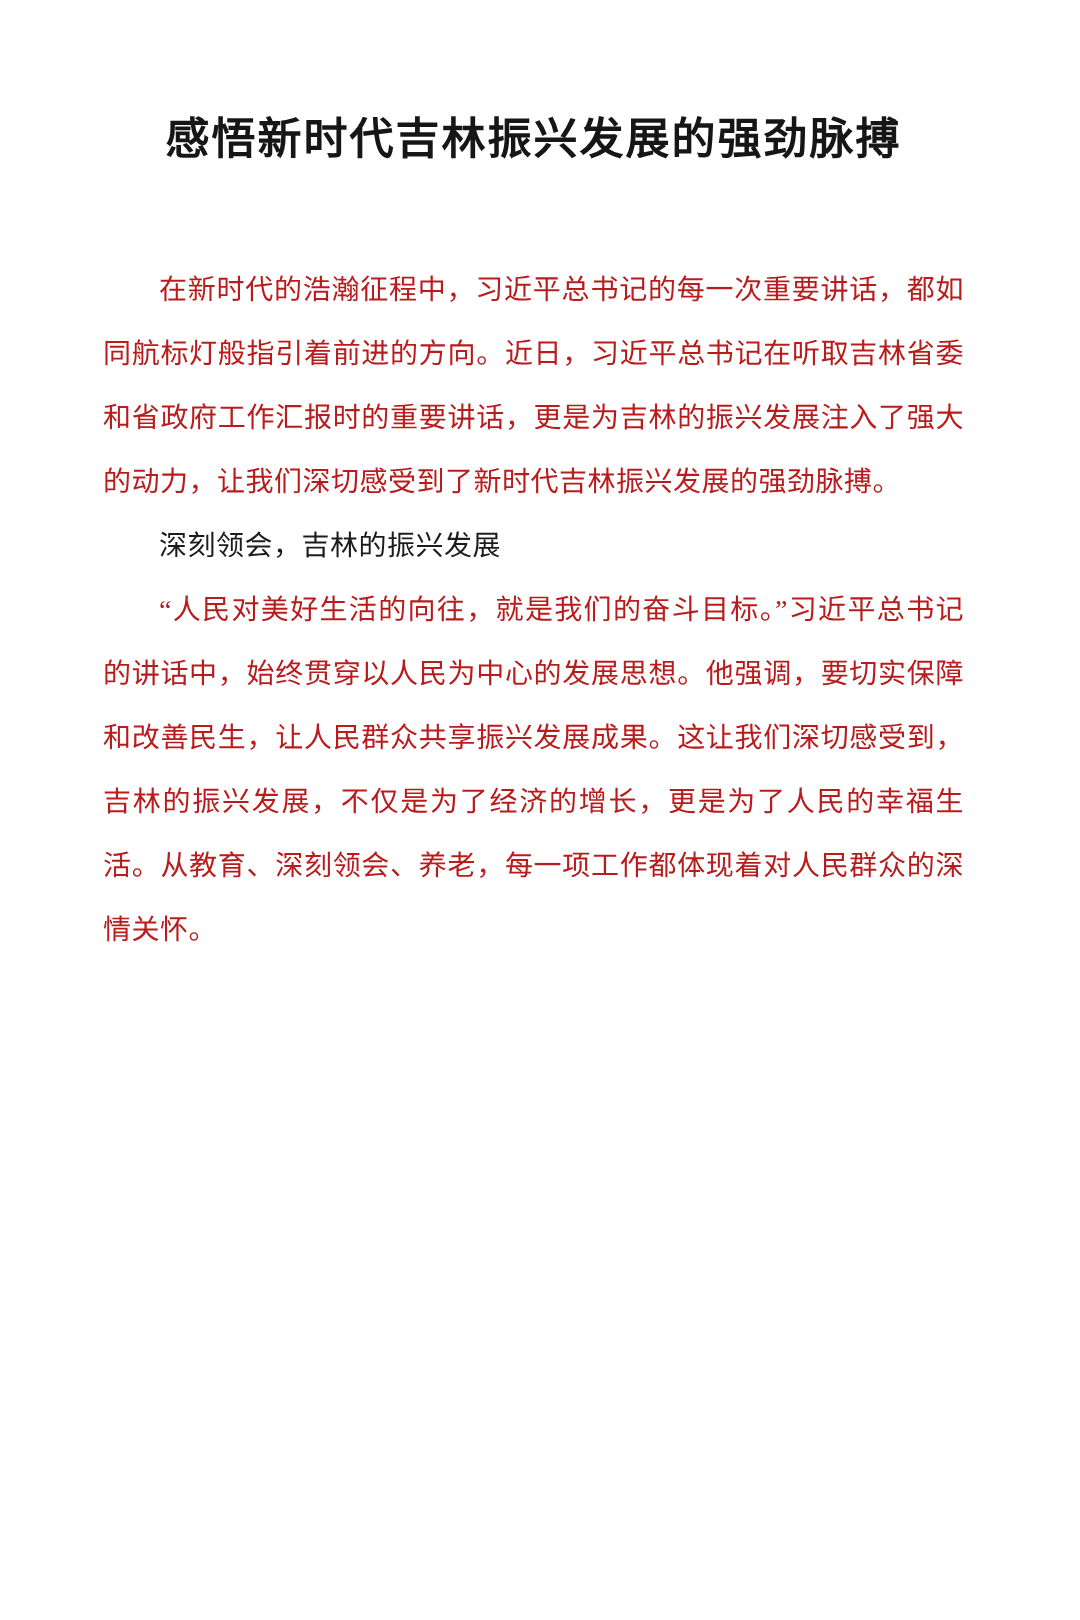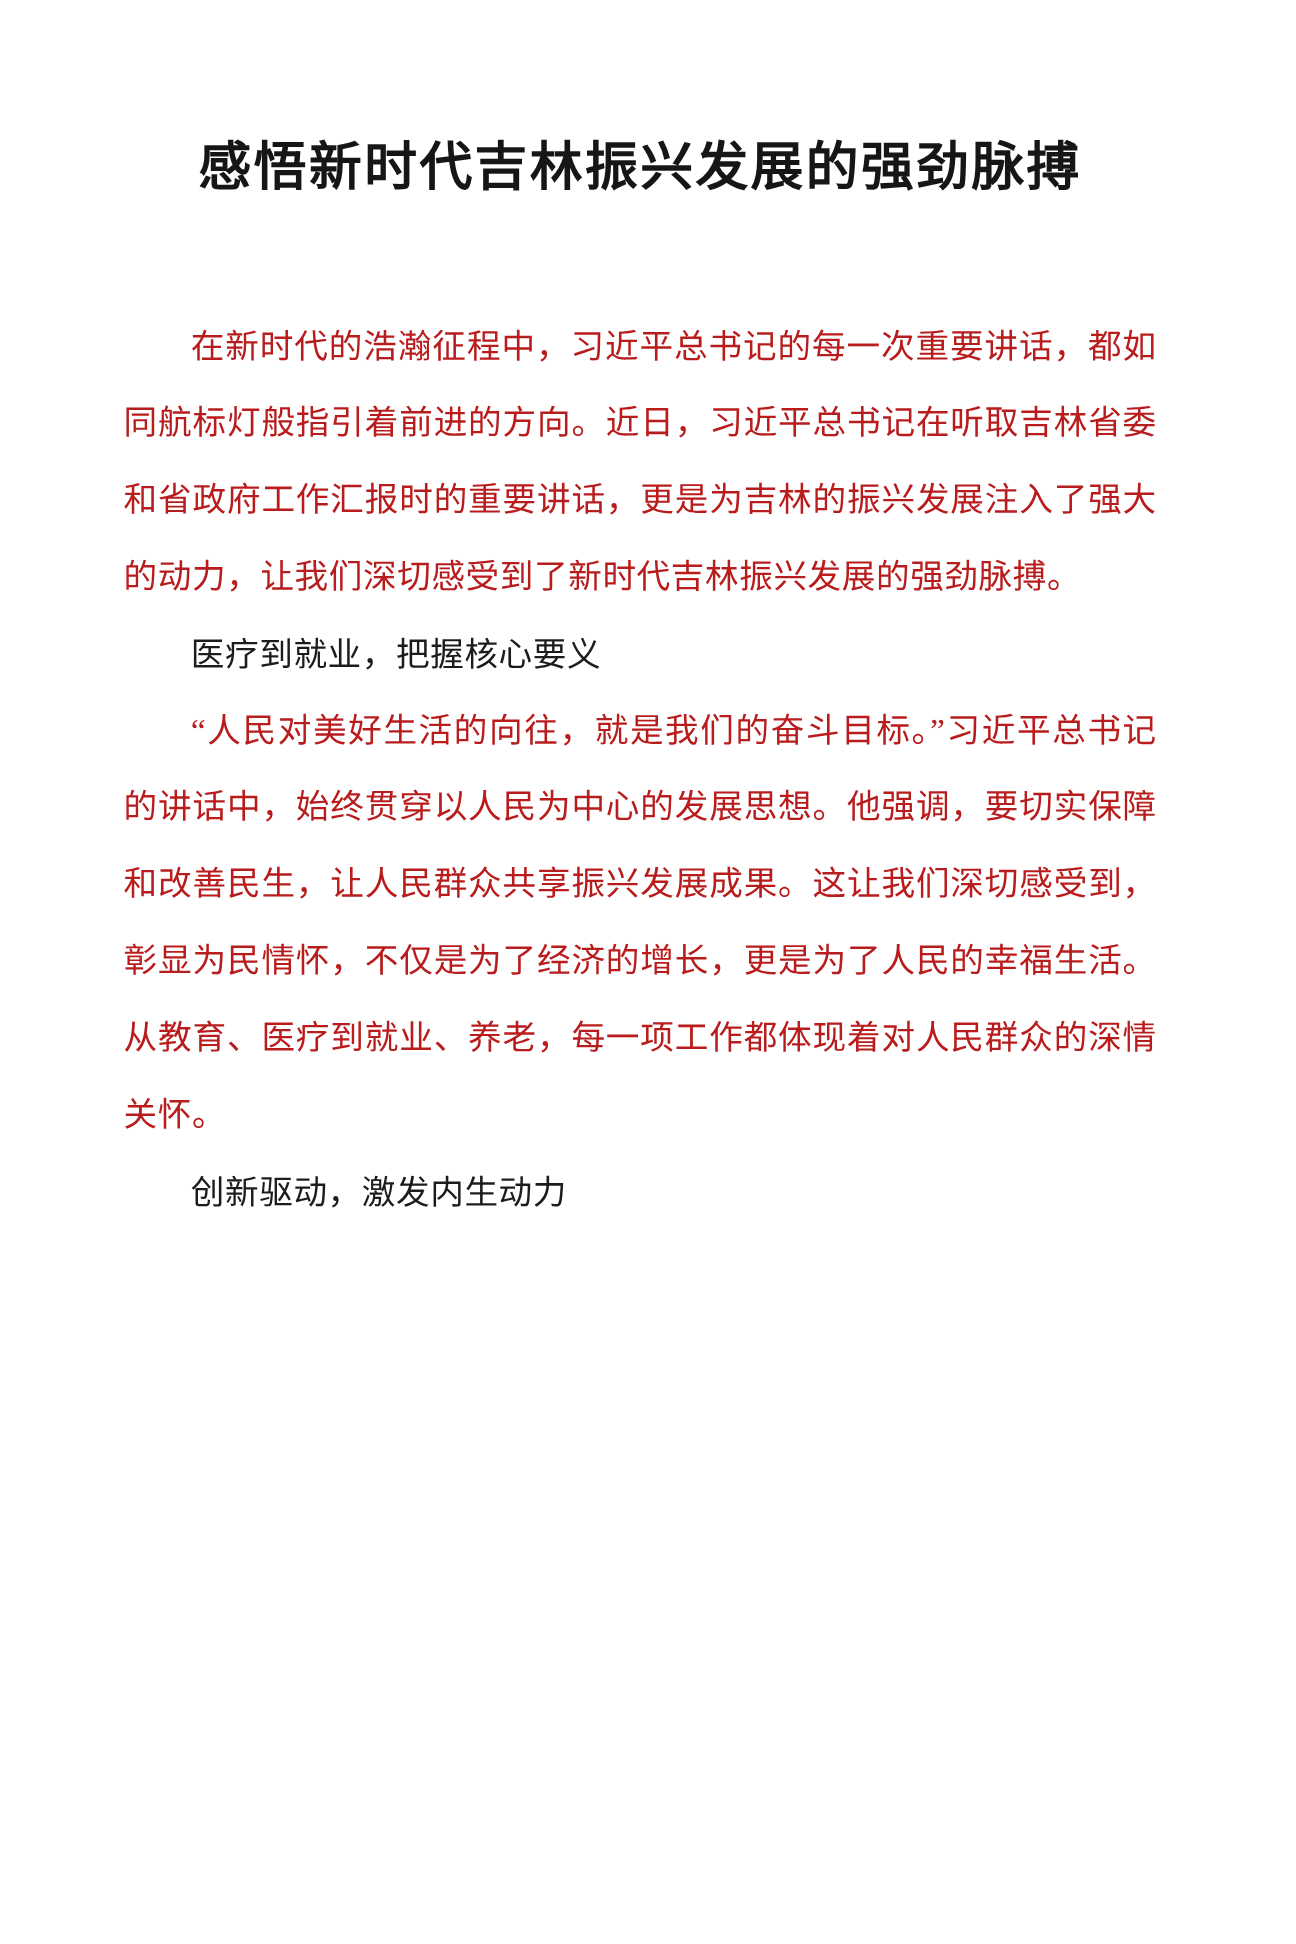--- a/index.html
+++ b/index.html
@@ -52,20 +52,19 @@
   }
 </style>
 </head>
 <body>
 
 <div class="page">
   <h1 class="doc-title">感悟新时代吉林振兴发展的强劲脉搏</h1>
 
   <p class="body-para">在新时代的浩瀚征程中，习近平总书记的每一次重要讲话，都如同航标灯般指引着前进的方向。近日，习近平总书记在听取吉林省委和省政府工作汇报时的重要讲话，更是为吉林的振兴发展注入了强大的动力，让我们深切感受到了新时代吉林振兴发展的强劲脉搏。</p>
 
-  <h2 class="section-heading">医疗到就业，把握核心要义</h2>
+  <h2 class="section-heading">深刻领会，吉林的振兴发展</h2>
 
 
 
-  <p class="body-para">“人民对美好生活的向往，就是我们的奋斗目标。”习近平总书记的讲话中，始终贯穿以人民为中心的发展思想。他强调，要切实保障和改善民生，让人民群众共享振兴发展成果。这让我们深切感受到，彰显为民情怀，不仅是为了经济的增长，更是为了人民的幸福生活。从教育、医疗到就业、养老，每一项工作都体现着对人民群众的深情关怀。</p>
+  <p class="body-para">“人民对美好生活的向往，就是我们的奋斗目标。”习近平总书记的讲话中，始终贯穿以人民为中心的发展思想。他强调，要切实保障和改善民生，让人民群众共享振兴发展成果。这让我们深切感受到，吉林的振兴发展，不仅是为了经济的增长，更是为了人民的幸福生活。从教育、深刻领会、养老，每一项工作都体现着对人民群众的深情关怀。</p>
 
-  <h2 class="section-heading">创新驱动，激发内生动力</h2>
 </div>
 
 </body></html>

